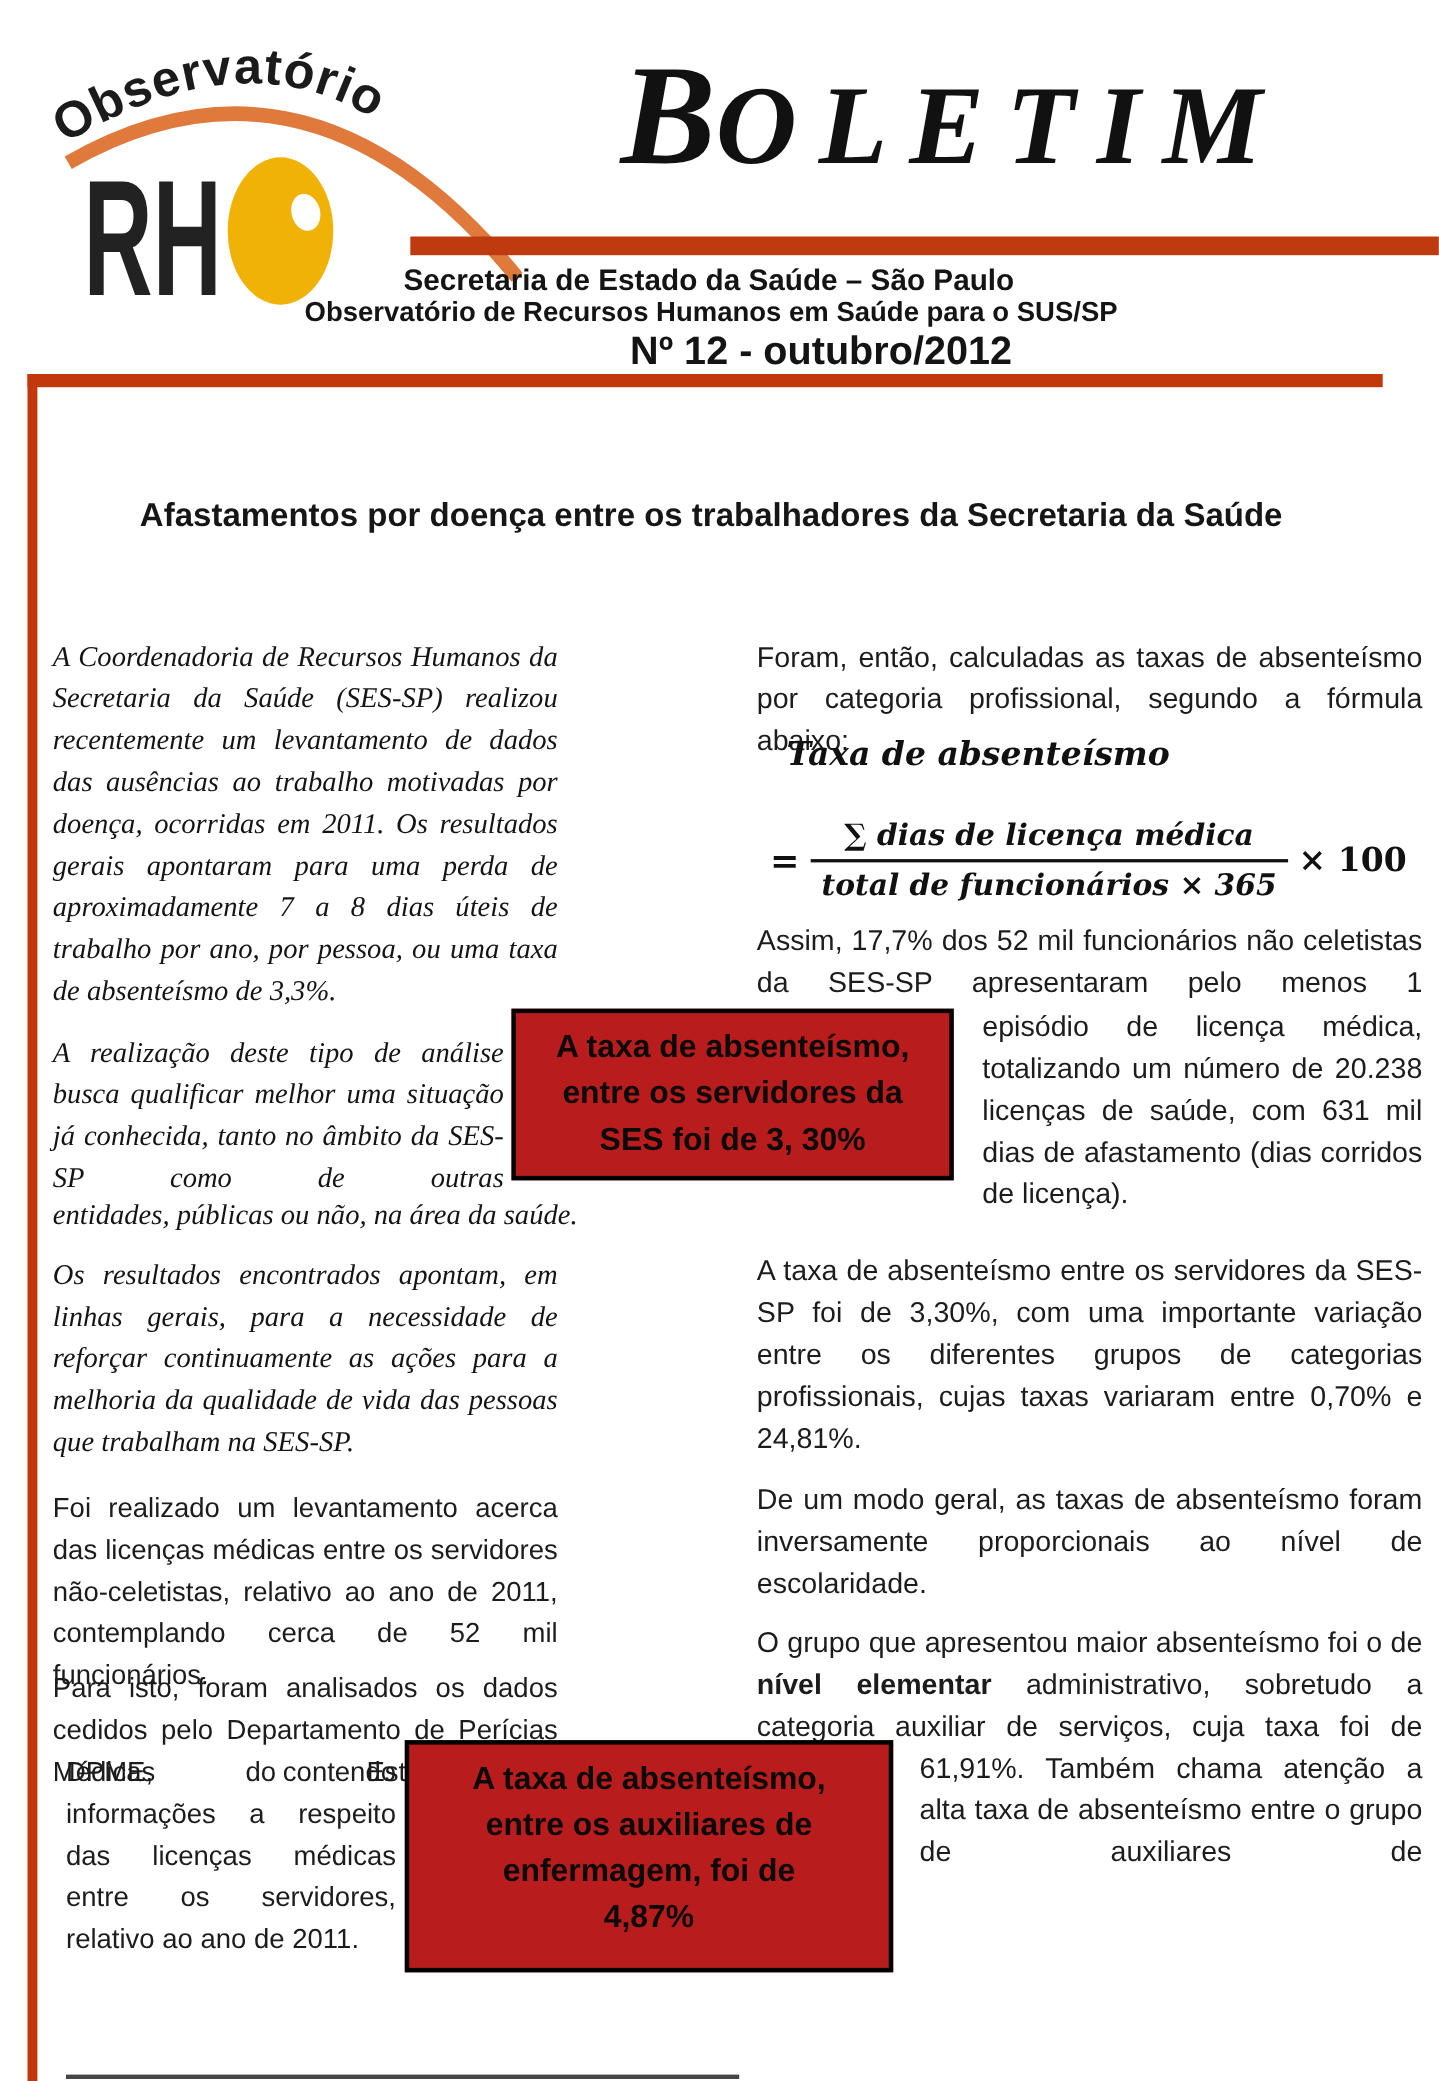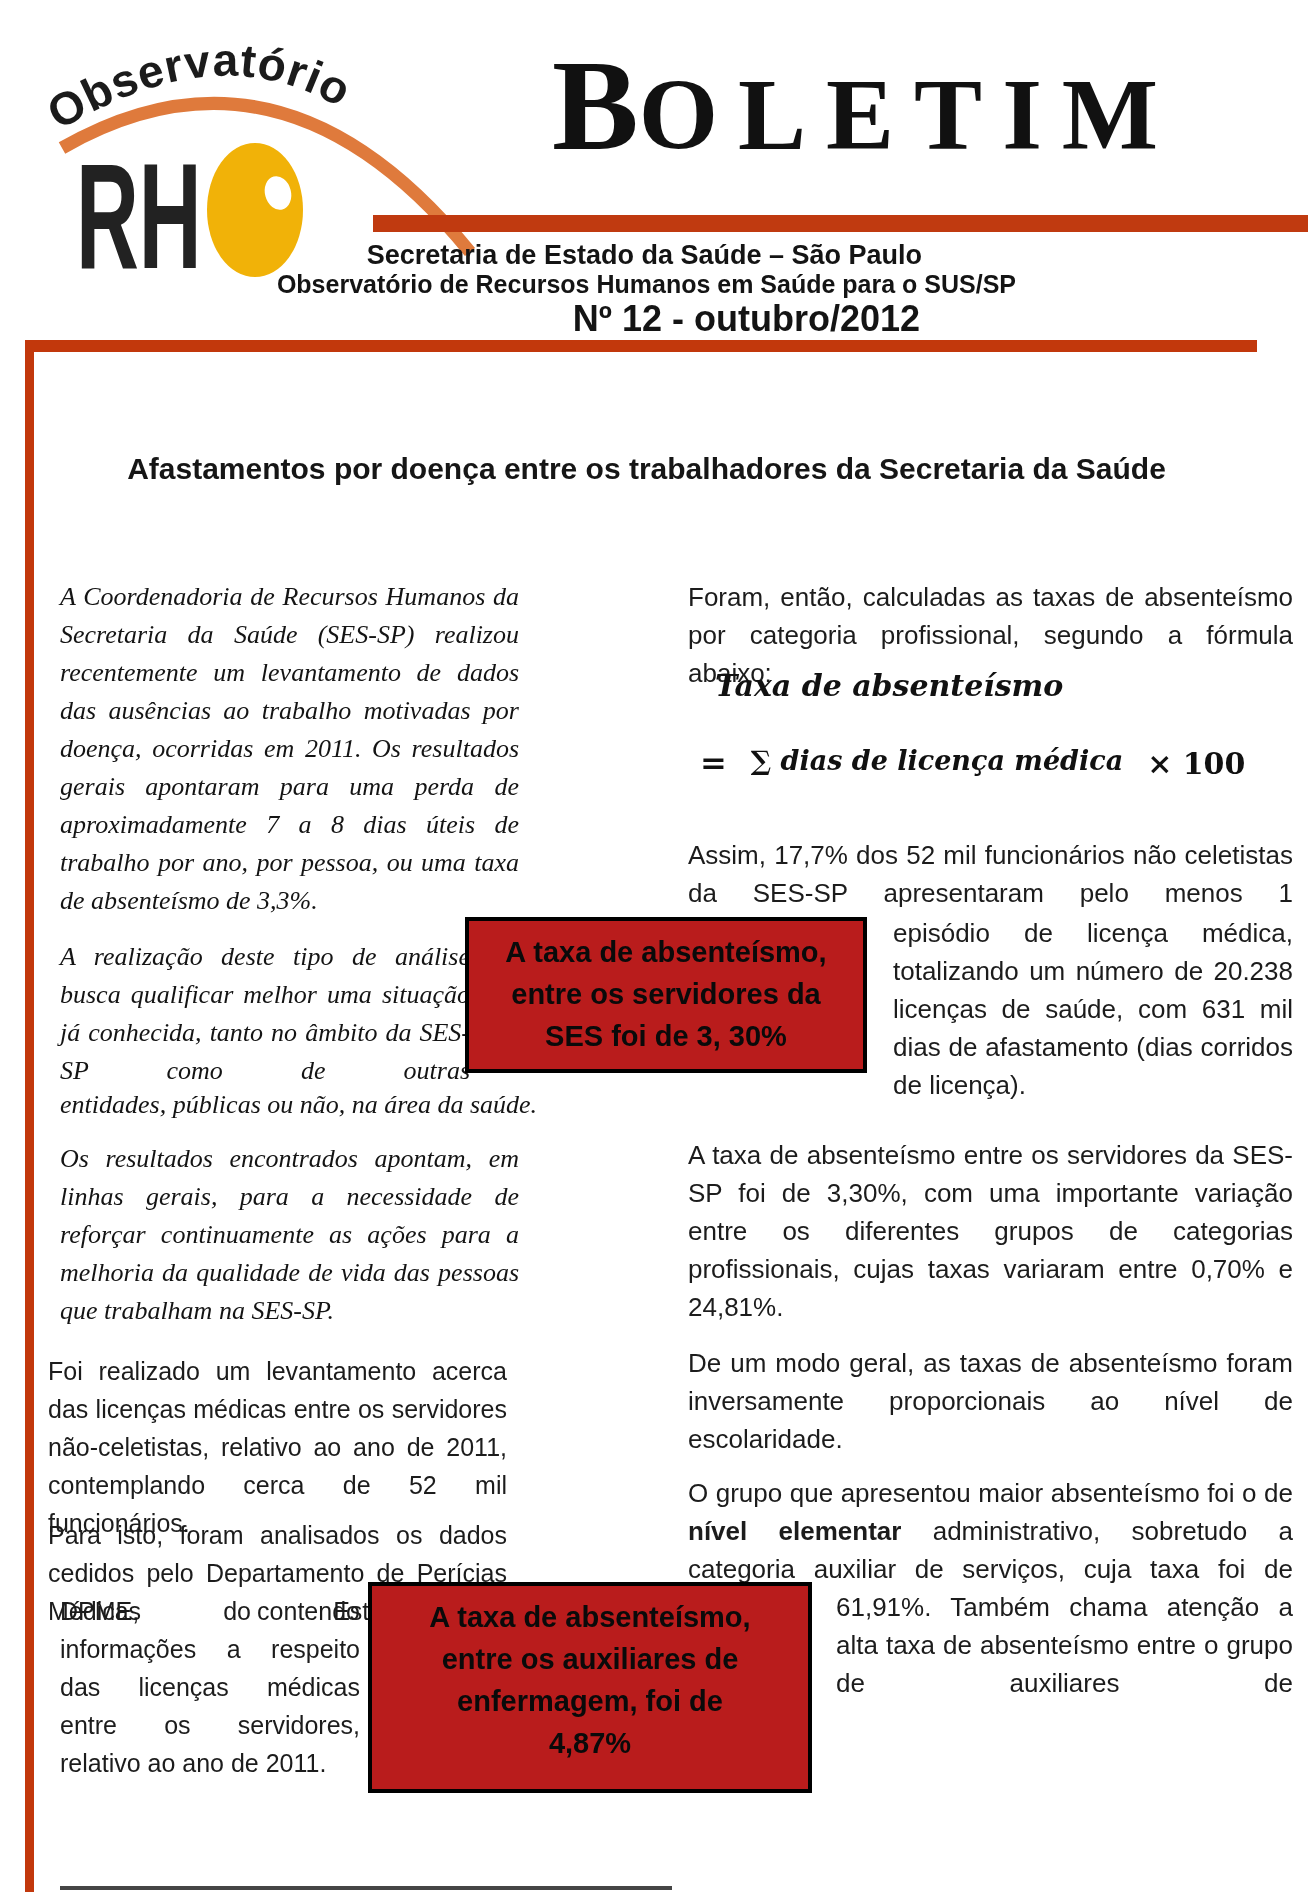--- a/index.html
+++ b/index.html
@@ -15,21 +15,21 @@
   .accent-bar{background:#C03A10;}
   .org-line{font-weight:700;color:#141414;white-space:nowrap;text-align:right;}
   .org1{font-size:27px;}
   .org2{font-size:25px;}
   .org3{font-size:36px;}
   
   .frame{background:#C2380C;}
   
   .headline{font-size:30px;font-weight:700;color:#161616;text-align:center;white-space:nowrap;}
   .para{line-height:38px;}
-  .ital{font-family:"Liberation Serif","DejaVu Serif",serif;font-style:italic;font-size:26px;color:#141414;margin-left:12px;}
+  .ital{font-family:"Liberation Serif","DejaVu Serif",serif;font-style:italic;font-size:26px;color:#141414;}
   .sans{font-size:25px;color:#1c1c1c;}
   .sansR{font-size:26px;color:#1c1c1c;}
   .just{text-align:justify;}
   .just-all{text-align:justify;text-align-last:justify;}
   .callout{
     border:4px solid #000;background:#b91c1c;box-sizing:border-box;
     font-weight:700;font-size:29px;line-height:42px;text-align:center;
     white-space:pre-line;color:#0a0a0a;padding-top:10px;
   }
   
@@ -55,21 +55,21 @@
   <text font-family="Liberation Sans, sans-serif" font-size="46" font-weight="600" fill="#1b1b1b" letter-spacing="1">
     <textPath href="#archPath" startOffset="6">Observatório</textPath>
   </text>
 
   <text transform="translate(76,268) scale(0.58,1)" font-family="Liberation Sans, sans-serif" font-size="150" font-weight="700" fill="#222222">RH</text>
 
   <ellipse cx="255" cy="210" rx="48" ry="67" fill="#F1B208"></ellipse>
   <ellipse cx="278" cy="193" rx="13" ry="17" fill="#ffffff" transform="rotate(-15 278 193)"></ellipse>
 </svg>
 
-<div class="abs boletim" style="left:552px;top:40px;">
+<div class="abs boletim" style="left:564px;top:40px;font-style:italic;">
   <span class="b1">B</span><span class="b2">OLETIM</span>
 </div>
 
 <div class="abs accent-bar" style="left:373px;top:215px;width:935px;height:17px;"></div>
 
 <div class="abs org-line org1" style="right:386px;top:240px;">Secretaria de Estado da Saúde – São Paulo</div>
 <div class="abs org-line org2" style="right:292px;top:270px;">Observatório de Recursos Humanos em Saúde para o SUS/SP</div>
 <div class="abs org-line org3" style="right:388px;top:298px;">Nº 12 - outubro/2012</div>
 
 <div class="abs frame" style="left:25px;top:340px;width:1232px;height:12px;"></div>
@@ -89,20 +89,21 @@
 <div class="abs para sans just-all" style="left:48px;top:1516px;width:459px;">Para isto, foram analisados os dados cedidos pelo Departamento de Perícias Médicas do Estado –</div>
 <div class="abs para sans just" style="left:60px;top:1592px;width:300px;">DPME, contendo informações a respeito das licenças médicas entre os servidores, relativo ao ano de 2011.</div>
 
 <div class="abs para sansR just" style="left:688px;top:578px;width:605px;">Foram, então, calculadas as taxas de absenteísmo por categoria profissional, segundo a fórmula abaixo:</div>
 
 <div class="abs formula-title" style="left:715px;top:668px;">Taxa de absenteísmo</div>
 <div class="abs formula-row" style="left:700px;top:744px;">
   <span class="formula-eq">=</span>
   <span class="fraction">
     <span class="num">∑ dias de licença médica</span>
+    <span class="den">total de funcionários × 365</span>
   </span>
   <span class="formula-mult">× 100</span>
 </div>
 
 <div class="abs para sansR just-all" style="left:688px;top:836px;width:605px;">Assim, 17,7% dos 52 mil funcionários não celetistas da SES-SP apresentaram pelo menos 1</div>
 <div class="abs para sansR just" style="left:893px;top:914px;width:400px;">episódio de licença médica, totalizando um número de 20.238 licenças de saúde, com 631 mil dias de afastamento (dias corridos de licença).</div>
 
 <div class="abs para sansR just" style="left:688px;top:1136px;width:605px;">A taxa de absenteísmo entre os servidores da SES-SP foi de 3,30%, com uma importante variação entre os diferentes grupos de categorias profissionais, cujas taxas variaram entre 0,70% e 24,81%.</div>
 
 <div class="abs para sansR just" style="left:688px;top:1344px;width:605px;">De um modo geral, as taxas de absenteísmo foram inversamente proporcionais ao nível de escolaridade.</div>

